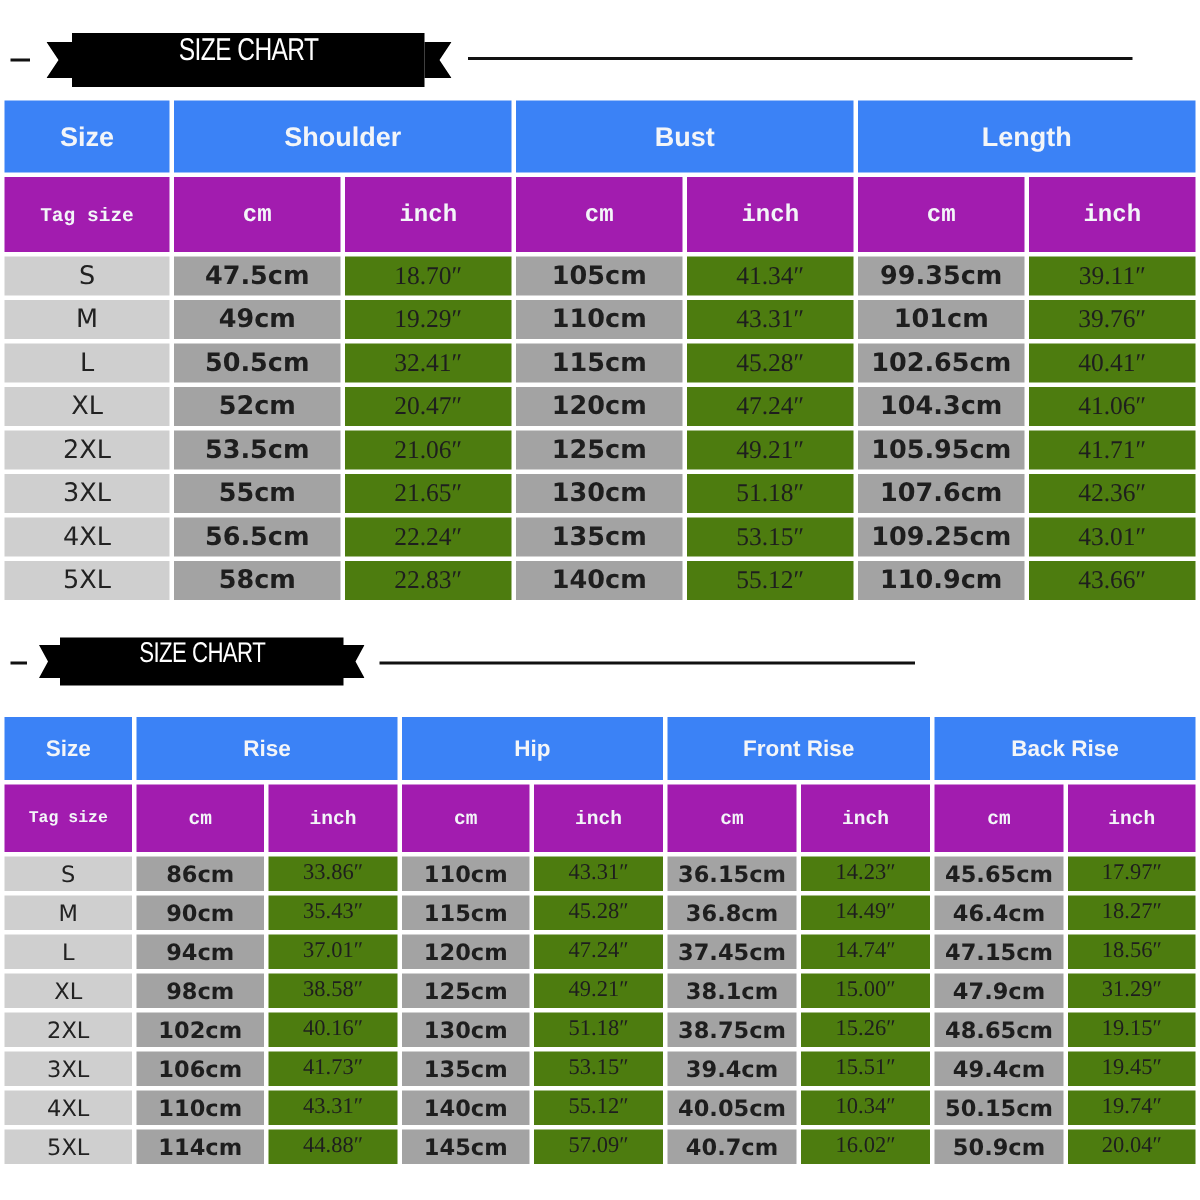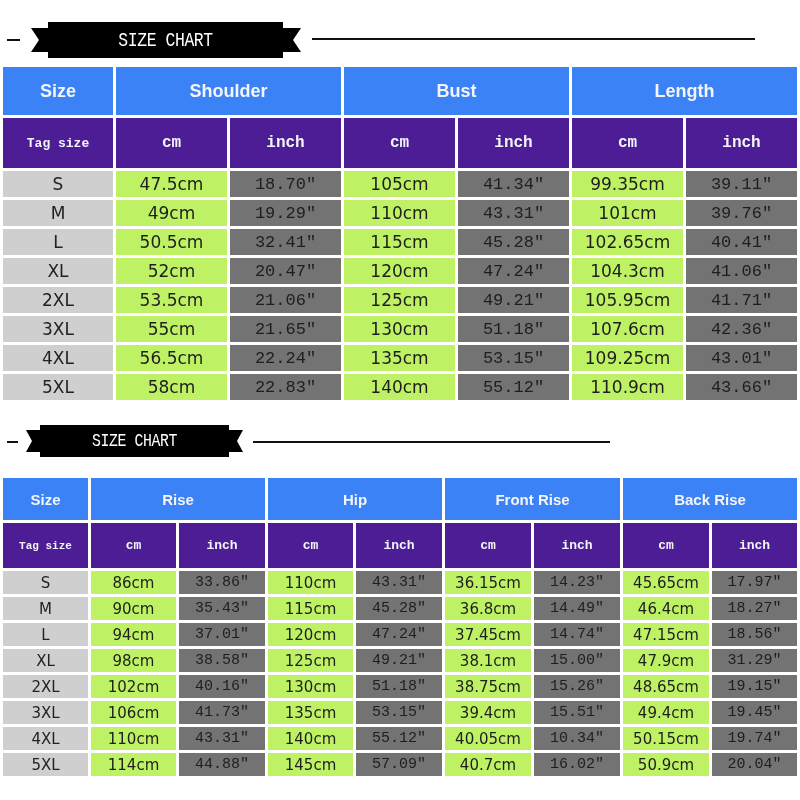--- a/index.html
+++ b/index.html
@@ -1,30 +1,30 @@
 <!DOCTYPE html>
 <html><head>
 <meta charset="utf-8">
 <style>
   html, body { margin: 0; padding: 0; background: #ffffff; }
   body { width: 800px; height: 800px; position: relative; overflow: hidden; font-family: "DejaVu Sans", sans-serif; }
   .banner { position: absolute; }
   .banner .left-dash { position: absolute; height: 2px; background: #111; }
   .banner .ribbon-box { position: absolute; background: #000; }
   .banner .right-line { position: absolute; height: 2px; background: #111; }
-  .banner .ribbon-text { position: absolute; color: #fff; display: flex; align-items: center; justify-content: center; font-family: Liberation Mono, monospace; }
+  .banner .ribbon-text { position: absolute; color: #fff; display: flex; justify-content: center; font-family: Liberation Sans, sans-serif; }
   .banner .ribbon-text span { display: inline-block; transform: scaleX(0.78); letter-spacing: -0.5px; }
 
   table.chart { position: absolute; border-collapse: separate; border-spacing: 3px; left: 0; }
   table.chart td { padding: 0; text-align: center; vertical-align: middle; }
   td.hdr { background: #3b82f6; color: #f3f5f8; font-family: "Liberation Sans", sans-serif; font-weight: bold; }
-  td.sub { background: #4c1d95; color: #f3f5f8; font-family: "Liberation Mono", monospace; font-weight: bold; }
+  td.sub { background: #a21caf; color: #f3f5f8; font-family: "Liberation Mono", monospace; font-weight: bold; }
   td.size { background: #cfcfcf; color: #222; font-family: "DejaVu Sans", sans-serif; }
-  td.cm { background: #bef264; color: #1e1e1e; font-family: "DejaVu Sans", sans-serif; }
-  td.inch { background: #737373; color: #1e1e1e; font-family: Liberation Mono, monospace; }
+  td.cm { background: #a3a3a3; color: #1e1e1e; font-family: "DejaVu Sans", sans-serif; font-weight: bold; }
+  td.inch { background: #4d7c0f; color: #1e1e1e; font-family: Liberation Serif, serif; }
 
   #top-table { top: 64px; width: 800px; }
   #top-table td.hdr { height: 48px; font-size: 18px; }
   #top-table td.sub { height: 50px; font-size: 16px; }
   #top-table td.data { height: 26px; font-size: 17px; }
 
   #bottom-table { top: 475px; width: 800px; }
   #bottom-table td.hdr { height: 42px; font-size: 15px; font-weight: bold; }
   #bottom-table td.hdr.bold { font-weight: bold; }
   #bottom-table td.sub { height: 45px; font-size: 13px; }

